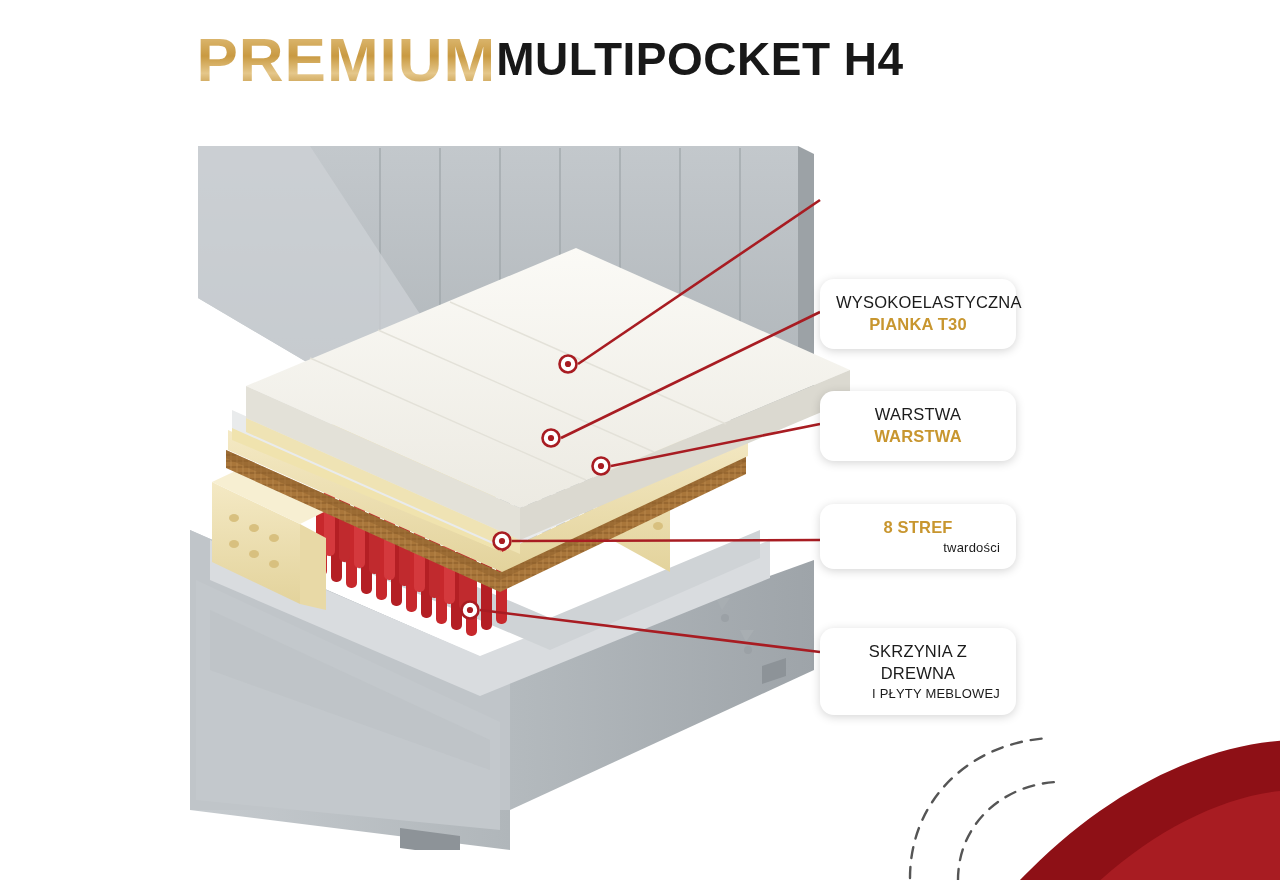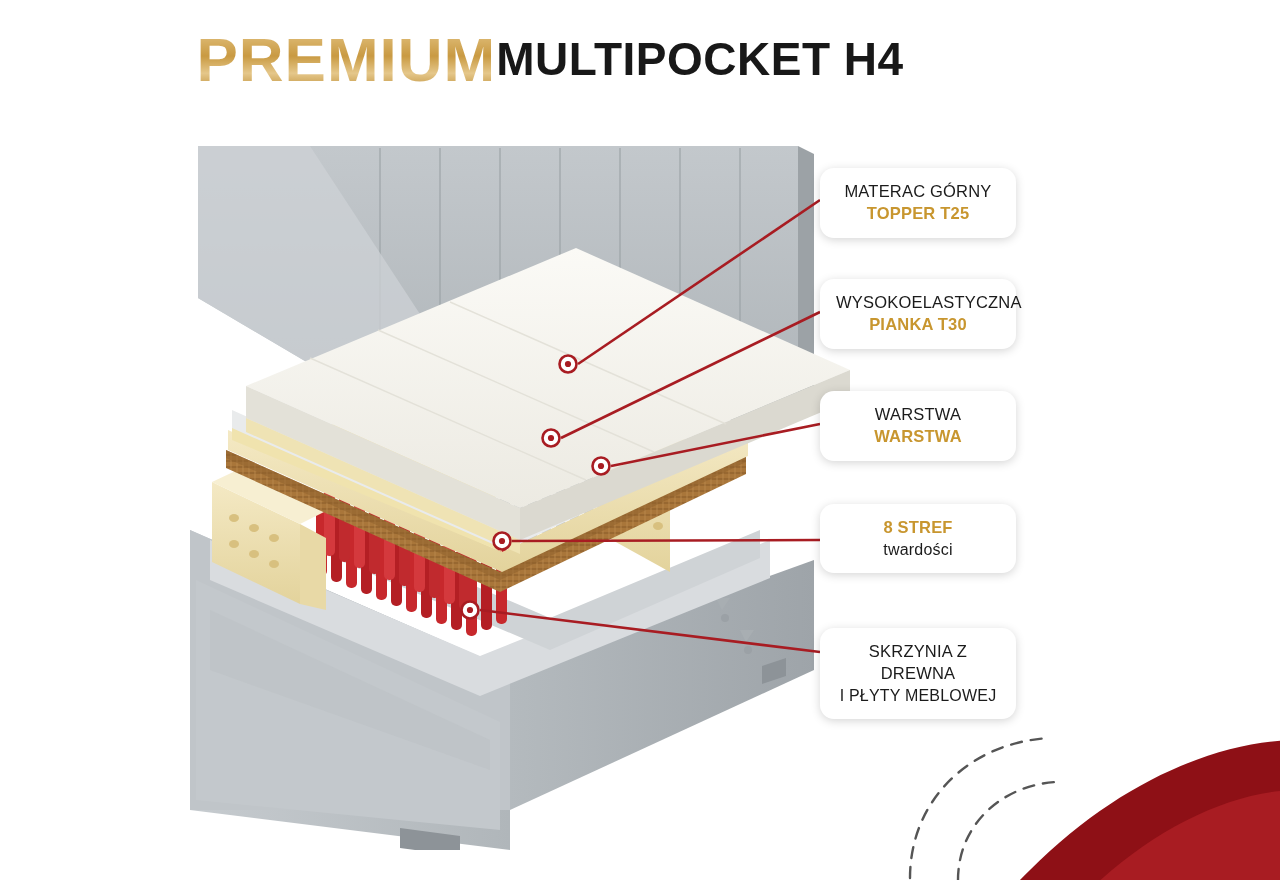--- a/index.html
+++ b/index.html
@@ -81,23 +81,24 @@
   }
   .callout .l2 {
     display: block;
     font-size: 16.5px;
     font-weight: bold;
     color: #c8962f;
     letter-spacing: 0.2px;
   }
   .callout .plain2 {
     display: block;
-    font-size: 16px;
+    font-size: 13px;
     color: #1b1b1b;
     letter-spacing: 0.2px;
+    text-align: right;
   }
   .callout.gold-first .l1 { font-weight: bold; color: #c8962f; }
 
   #c1 { left: 820px; top: 168px; }
   #c2 { left: 820px; top: 279px; }
   #c3 { left: 820px; top: 391px; }
   #c4 { left: 820px; top: 504px; }
   #c5 { left: 820px; top: 628px; }
 
   
@@ -326,24 +327,20 @@
       <circle cx="551" cy="438" r="3.1" fill="#a81c22"></circle>
       <circle cx="601" cy="466" r="8.5" fill="#ffffff" stroke="#a81c22" stroke-width="2.6"></circle>
       <circle cx="601" cy="466" r="3.1" fill="#a81c22"></circle>
       <circle cx="502" cy="541" r="8.5" fill="#ffffff" stroke="#a81c22" stroke-width="2.6"></circle>
       <circle cx="502" cy="541" r="3.1" fill="#a81c22"></circle>
       <circle cx="470" cy="610" r="8.5" fill="#ffffff" stroke="#a81c22" stroke-width="2.6"></circle>
       <circle cx="470" cy="610" r="3.1" fill="#a81c22"></circle>
     </g>
   </svg>
 
-  <div class="callout" id="c1">
-    <span class="l1">MATERAC GÓRNY</span>
-    <span class="l2">TOPPER T25</span>
-  </div>
 
   <div class="callout" id="c2">
     <span class="l1">WYSOKOELASTYCZNA</span>
     <span class="l2">PIANKA T30</span>
   </div>
 
   <div class="callout" id="c3">
     <span class="l1">WARSTWA</span>
     <span class="l2">WARSTWA</span>
   </div>

